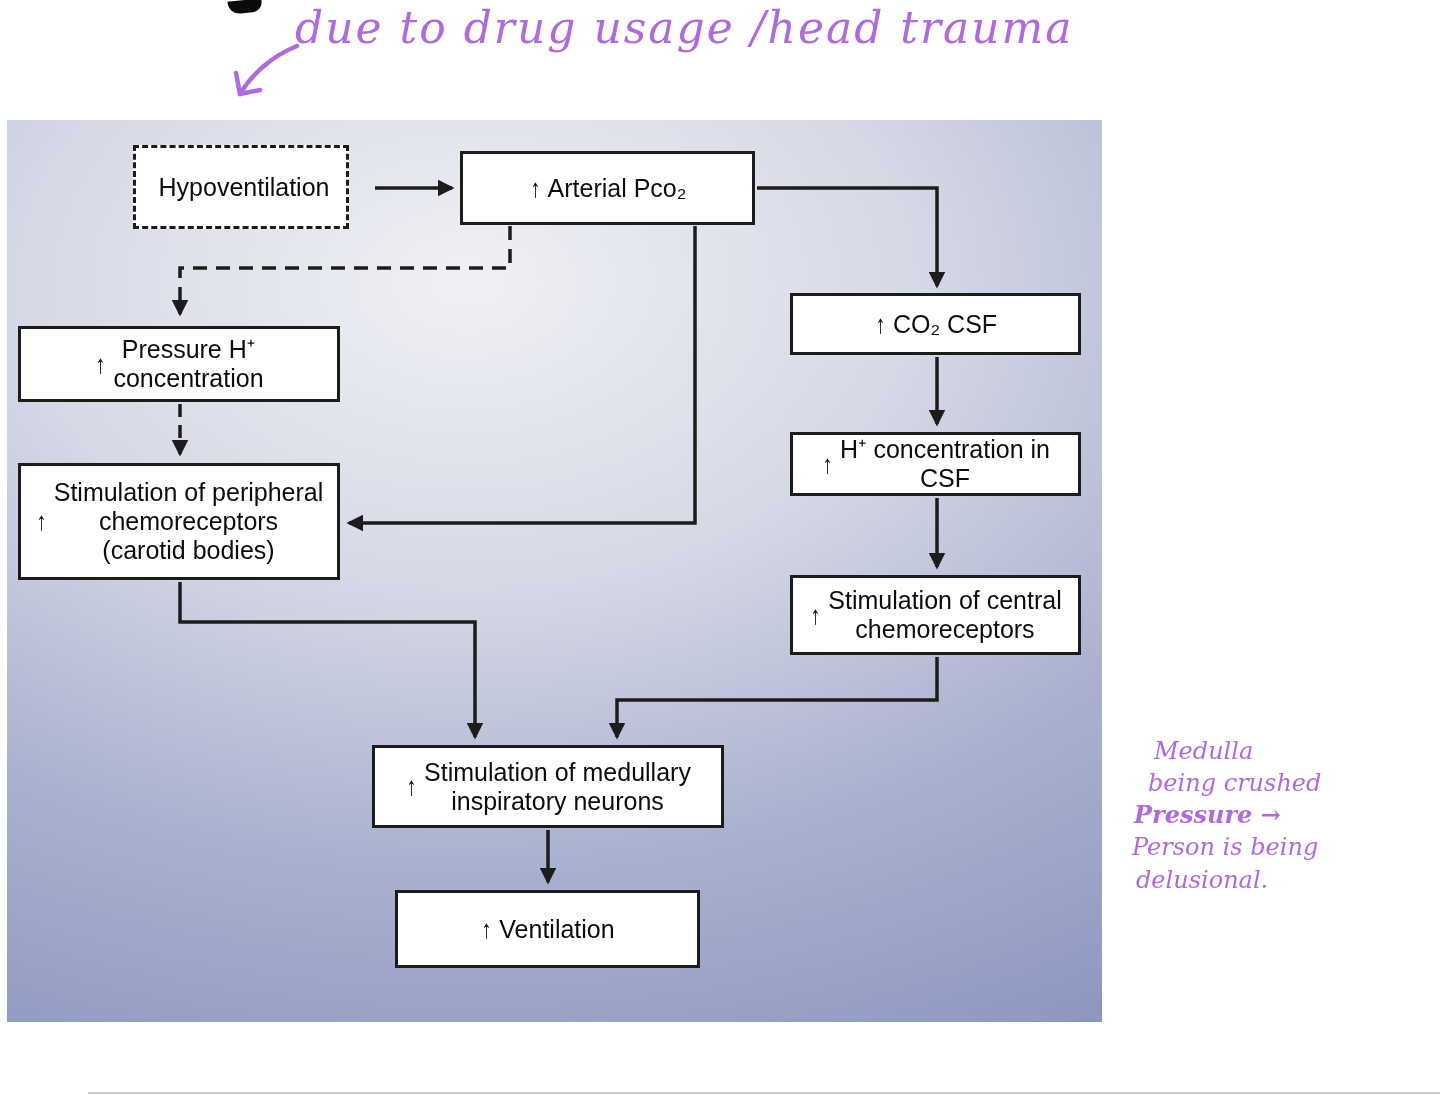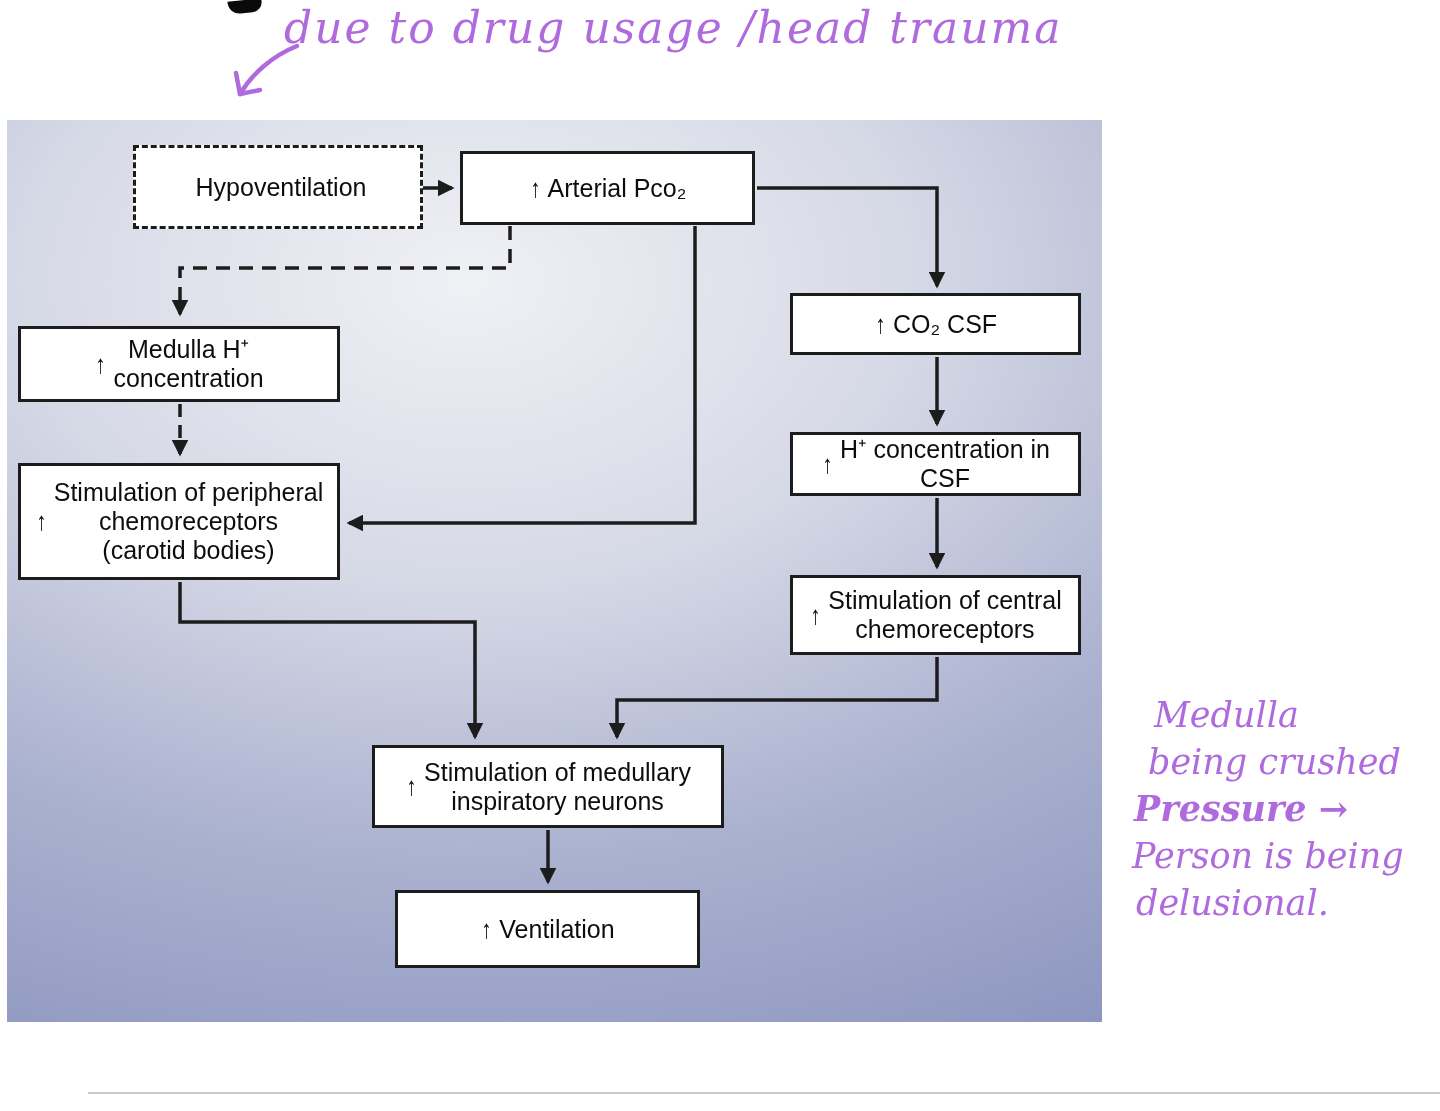--- a/index.html
+++ b/index.html
@@ -11,21 +11,21 @@
 
   
   .cut-mark {
     position:absolute; left:228px; top:0; width:34px; height:13px;
     background:#0a0a0a; border-radius:0 0 10px 12px; transform:rotate(-6deg);
   }
 
   
   .ink { color:#af6ade; font-family:"DejaVu Serif", serif; font-style:italic; }
   .top-note {
-    position:absolute; left:284px; top:2px; font-size:44px; letter-spacing:2px;
+    position:absolute; left:295px; top:2px; font-size:44px; letter-spacing:2px;
     white-space:nowrap;
   }
   .ink-svg { position:absolute; left:0; top:0; width:1440px; height:1111px; pointer-events:none; z-index:5; }
 
   
   .panel {
     position:absolute; left:7px; top:120px; width:1095px; height:902px;
     background:radial-gradient(115% 95% at 42% 18%, #f0f1f5 0%, #d6d9e6 35%, #aab1cf 68%, #8d96c0 100%);
     z-index:0;
   }
@@ -35,32 +35,32 @@
   
   .box {
     position:absolute; z-index:2; background:#ffffff; border:3px solid #1c1c1c;
     display:flex; align-items:center; justify-content:center; gap:6px;
     text-align:center; color:#0d0d0d; font-size:25px; line-height:1.16; padding:4px 8px;
   }
   .box .btext { white-space:pre-line; }
   .box .upark { font-size:26px; font-weight:500; transform:scaleX(.8); }
   .dashed { border-style:dashed; }
 
-  #b-hypo    { left:133px; top:145px; width:290px; height:84px; }
+  #b-hypo    { left:133px; top:145px; width:216px; height:84px; }
   #b-pco2    { left:460px; top:151px; width:295px; height:74px; }
   #b-co2csf  { left:790px; top:293px; width:291px; height:62px; }
   #b-arth    { left:18px;  top:326px; width:322px; height:76px; }
   #b-hcsf    { left:790px; top:432px; width:291px; height:64px; }
   #b-periph  { left:18px;  top:463px; width:322px; height:117px; }
   #b-central { left:790px; top:575px; width:291px; height:80px; }
   #b-medull  { left:372px; top:745px; width:352px; height:83px; }
   #b-vent    { left:395px; top:890px; width:305px; height:78px; }
 
   
-  .side-note { position:absolute; left:1138px; top:692px; width:300px; font-size:35px; line-height:1.34; }
+  .side-note { position:absolute; left:1138px; top:735px; width:300px; font-size:24px; line-height:1.34; }
   .side-note div { white-space:nowrap; }
   .side-note div:nth-child(1){ margin-left:16px; }
   .side-note div:nth-child(2){ margin-left:10px; }
   .side-note div:nth-child(3){ margin-left:-4px;font-weight:bold; }
   .side-note div:nth-child(4){ margin-left:-6px; }
   .side-note div:nth-child(5){ margin-left:-2px; }
   .side-note div:nth-child(7){ margin-left:0; }
 
   .bottom-rule { position:absolute; left:88px; top:1092px; width:1352px; height:2px; background:#c9c9c9; }
 </style>
@@ -113,21 +113,21 @@
     <span class="btext">Arterial Pco₂</span>
   </div>
 
   <div class="box" id="b-co2csf">
     <span class="upark">↑</span>
     <span class="btext">CO₂ CSF</span>
   </div>
 
   <div class="box" id="b-arth">
     <span class="upark">↑</span>
-    <span class="btext">Medulla H⁺
+    <span class="btext">Pressure H⁺
 concentration</span>
   </div>
 
   <div class="box" id="b-hcsf">
     <span class="upark">↑</span>
     <span class="btext">H⁺ concentration in
 CSF</span>
   </div>
 
   <div class="box" id="b-periph">

